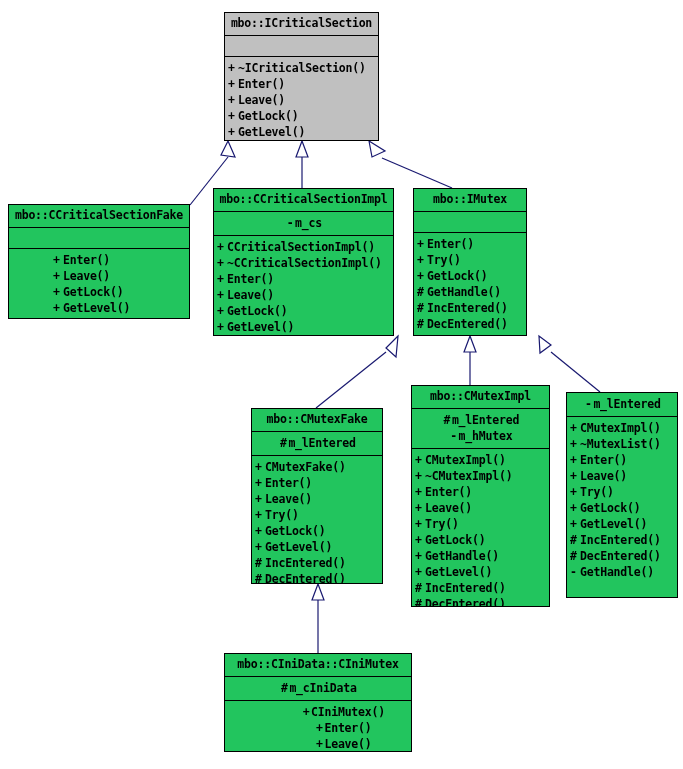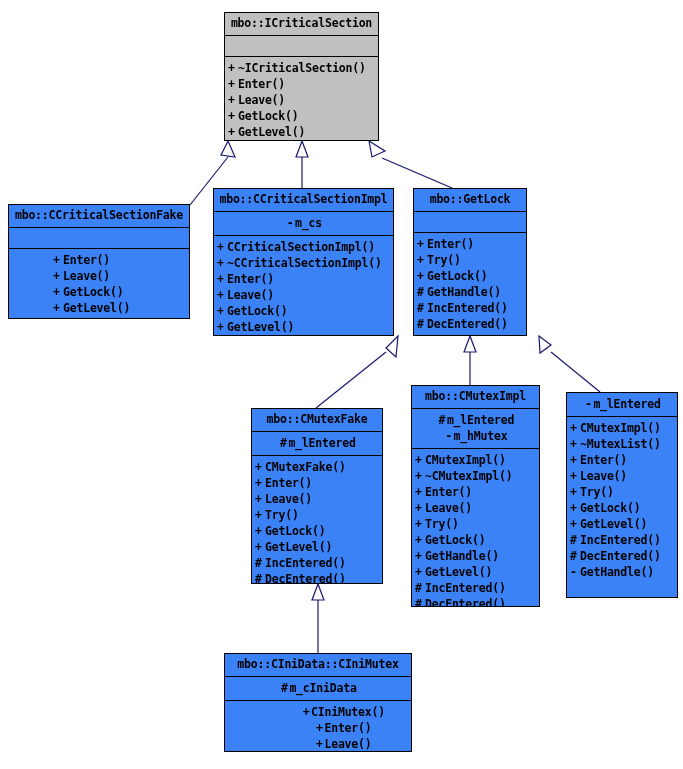--- a/index.html
+++ b/index.html
@@ -27,21 +27,21 @@
     left: 0;
     top: 0;
     width: 683px;
     height: 769px;
     pointer-events: none;
   }
   .node {
     position: absolute;
     box-sizing: border-box;
     border: 1px solid #000000;
-    background: #3b82f6;
+    background: #22c55e;
     overflow: hidden;
   }
   .node.root-node {
     background: #c0c0c0;
   }
   .sec {
     box-sizing: border-box;
     border-bottom: 1px solid #000000;
   }
   .sec:last-child {
@@ -201,21 +201,21 @@
       <div class="row left">
         <span class="vis">+</span><span>GetLock()</span>
       </div>
       <div class="row left">
         <span class="vis">+</span><span>GetLevel()</span>
       </div>
     </div>
   </div>
 
   <div class="node" style="left:413px; top:188px; width:114px; height:148px;">
-    <div class="sec title">mbo::GetLock</div>
+    <div class="sec title">mbo::IMutex</div>
     <div class="sec attrs empty"></div>
     <div class="sec methods">
       <div class="row left">
         <span class="vis">+</span><span>Enter()</span>
       </div>
       <div class="row left">
         <span class="vis">+</span><span>Try()</span>
       </div>
       <div class="row left">
         <span class="vis">+</span><span>GetLock()</span>
@@ -260,21 +260,21 @@
       </div>
       <div class="row left">
         <span class="vis">#</span><span>IncEntered()</span>
       </div>
       <div class="row left">
         <span class="vis">#</span><span>DecEntered()</span>
       </div>
     </div>
   </div>
 
-  <div class="node" style="left:411px; top:385px; width:129px; height:222px;">
+  <div class="node" style="left:411px; top:385px; width:139px; height:222px;">
     <div class="sec title">mbo::CMutexImpl</div>
     <div class="sec attrs">
       <div class="row center">
         <span class="vis">#</span><span>m_lEntered</span>
       </div>
       <div class="row center">
         <span class="vis">-</span><span>m_hMutex</span>
       </div>
     </div>
     <div class="sec methods">

